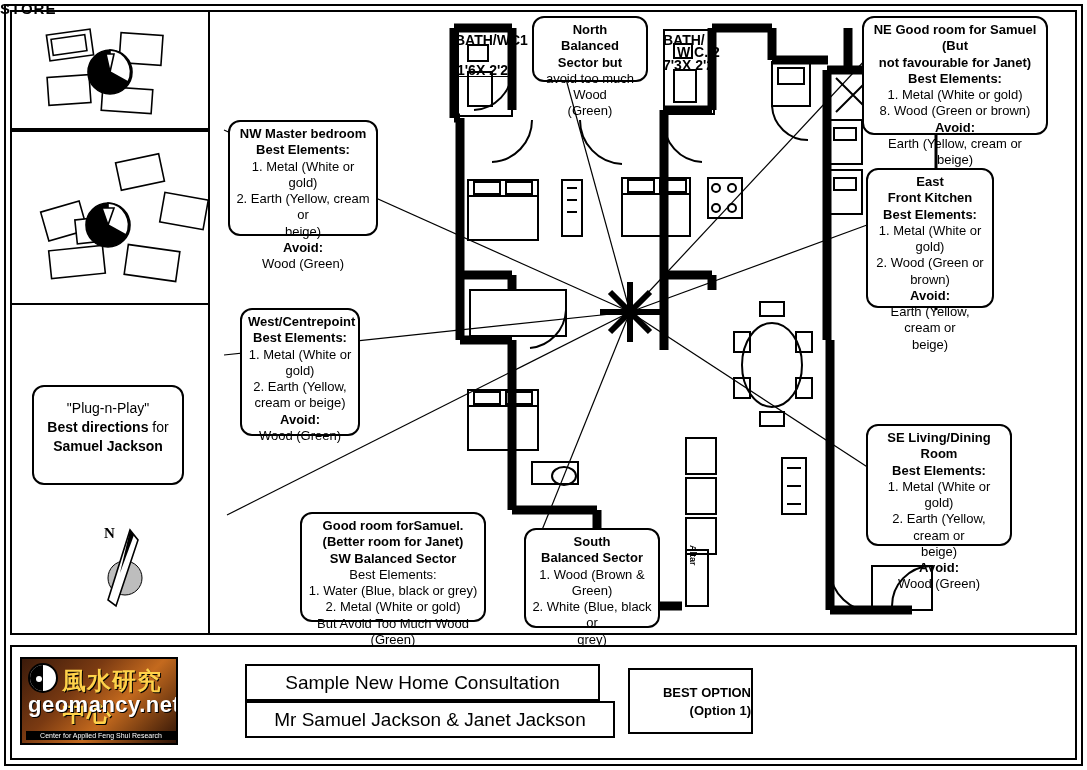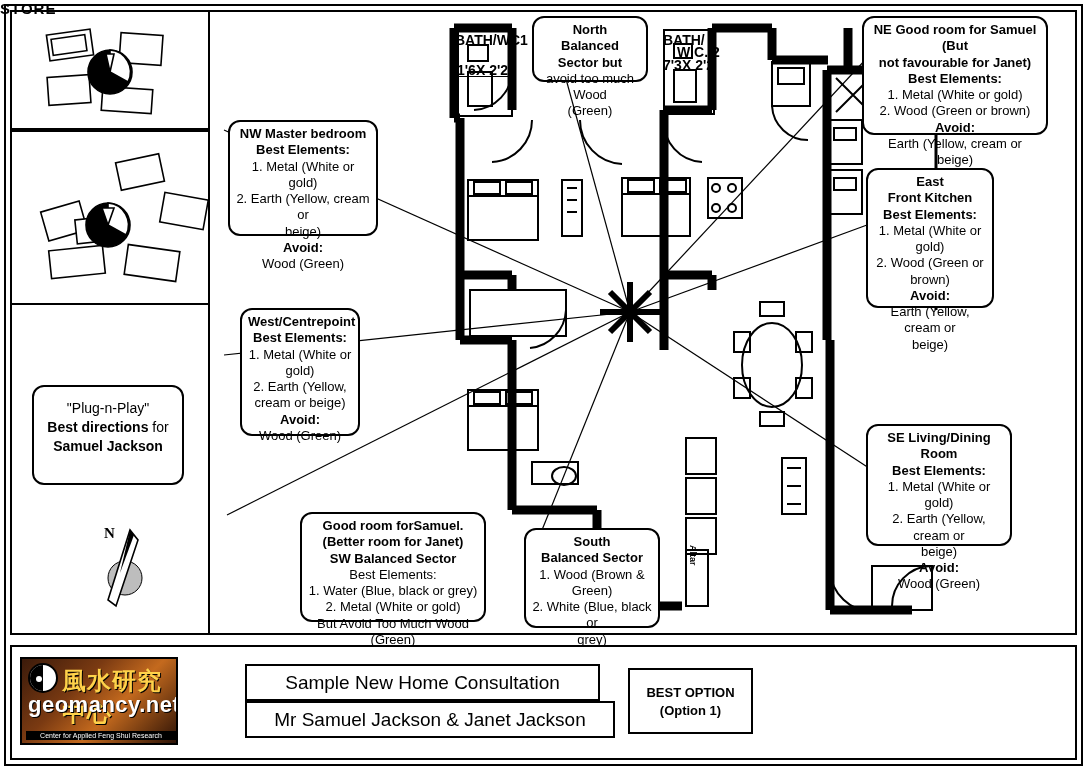--- a/index.html
+++ b/index.html
@@ -180,21 +180,21 @@
   }
   #best-option {
     position: absolute;
     left: 628px;
     top: 668px;
     width: 125px;
     height: 66px;
     border: 2px solid #000;
     box-sizing: border-box;
     background: #fff;
-    text-align: center;
+    text-align: right;
     font-size: 13px;
     font-weight: bold;
     line-height: 1.35;
     padding-top: 14px;
   }
   
   #plug-box {
     position: absolute;
     left: 32px;
     top: 385px;
@@ -432,21 +432,21 @@
     <span class="t b">Balanced Sector but</span>
     <span class="t">avoid too much Wood</span>
     <span class="t">(Green)</span>
   </div>
 
   <div class="callout" style="left:862px; top:16px; width:186px; height:119px;">
     <span class="t b">NE Good room for Samuel (But</span>
     <span class="t b">not favourable for Janet)</span>
     <span class="t b">Best Elements:</span>
     <span class="t">1. Metal (White or gold)</span>
-    <span class="t">2. Wood (Green or brown)</span>
+    <span class="t">8. Wood (Green or brown)</span>
     <span class="t b">Avoid:</span>
     <span class="t">Earth (Yellow, cream or beige)</span>
   </div>
 
   <div class="callout" style="left:228px; top:120px; width:150px; height:116px;">
     <span class="t b">NW Master bedroom</span>
     <span class="t b">Best Elements:</span>
     <span class="t">1. Metal (White or gold)</span>
     <span class="t">2. Earth (Yellow, cream or</span>
     <span class="t">beige)</span>

